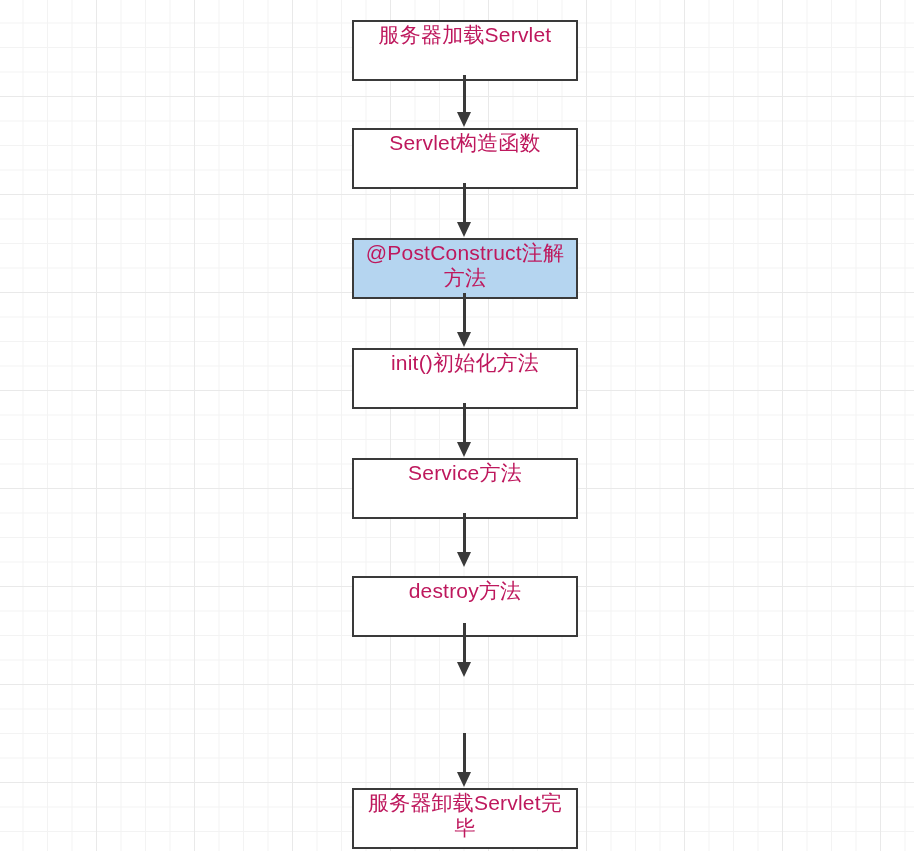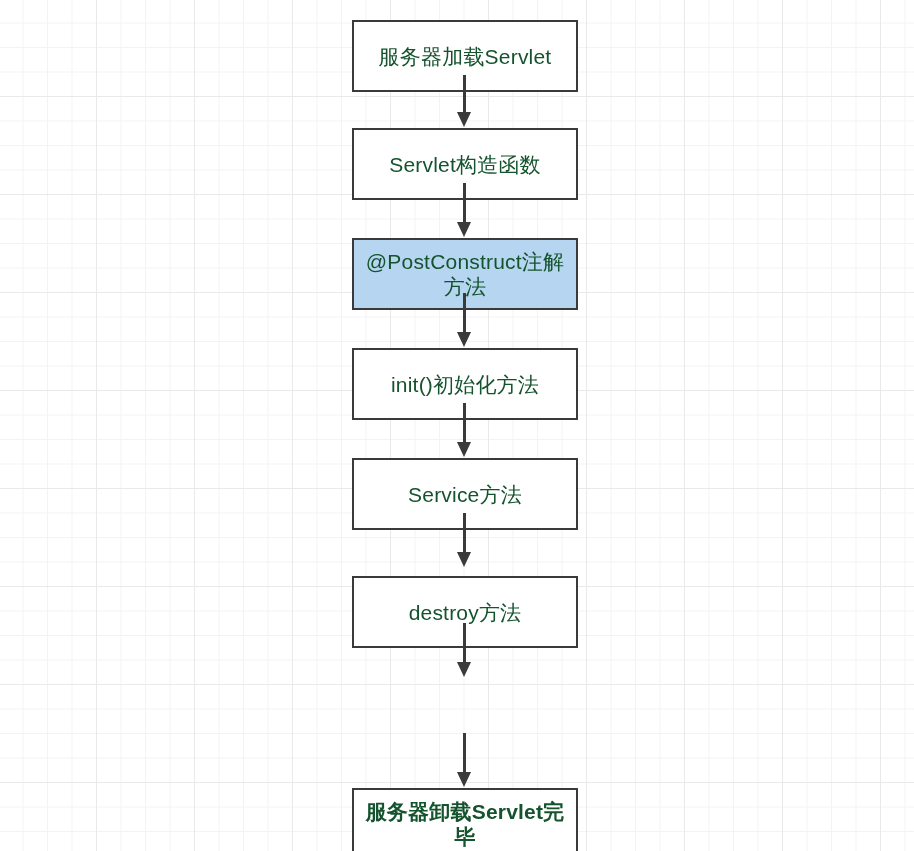--- a/index.html
+++ b/index.html
@@ -38,29 +38,28 @@
   
   #flow {
     position: absolute;
     inset: 0;
   }
 
   .node {
     position: absolute;
     left: 352px;
     width: 226px;
-    height: 72px;
+    height: 61px;
     box-sizing: border-box;
     border: 2px solid #3a3a3a;
     background: #ffffff;
     display: flex;
-    align-items: center;
     justify-content: center;
     text-align: center;
-    color: #14532d;
+    color: #be185d;
     font-size: 21px;
     line-height: 25px;
     letter-spacing: 0.2px;
     padding: 0 6px;
   }
   .node.accent {
     background: #b5d5f0;
   }
 
   .node-label {
@@ -69,21 +68,21 @@
   }
 
   
   .n1 { top: 20px; }
   .n2 { top: 128px; }
   .n3 { top: 238px; }
   .n4 { top: 348px; }
   .n5 { top: 458px; }
   .n6 { top: 568px; margin-top: 8px; }
   .n7 { top: 678px; }
-  .n8 { top: 788px; font-weight: bold; }
+  .n8 { top: 788px; }
 
   
   .edge {
     position: absolute;
     left: 463px;
     width: 3px;
     background: #3a3a3a;
   }
   .e1 { top: 75px;  height: 38px; }
   .e2 { top: 183px; height: 40px; }

